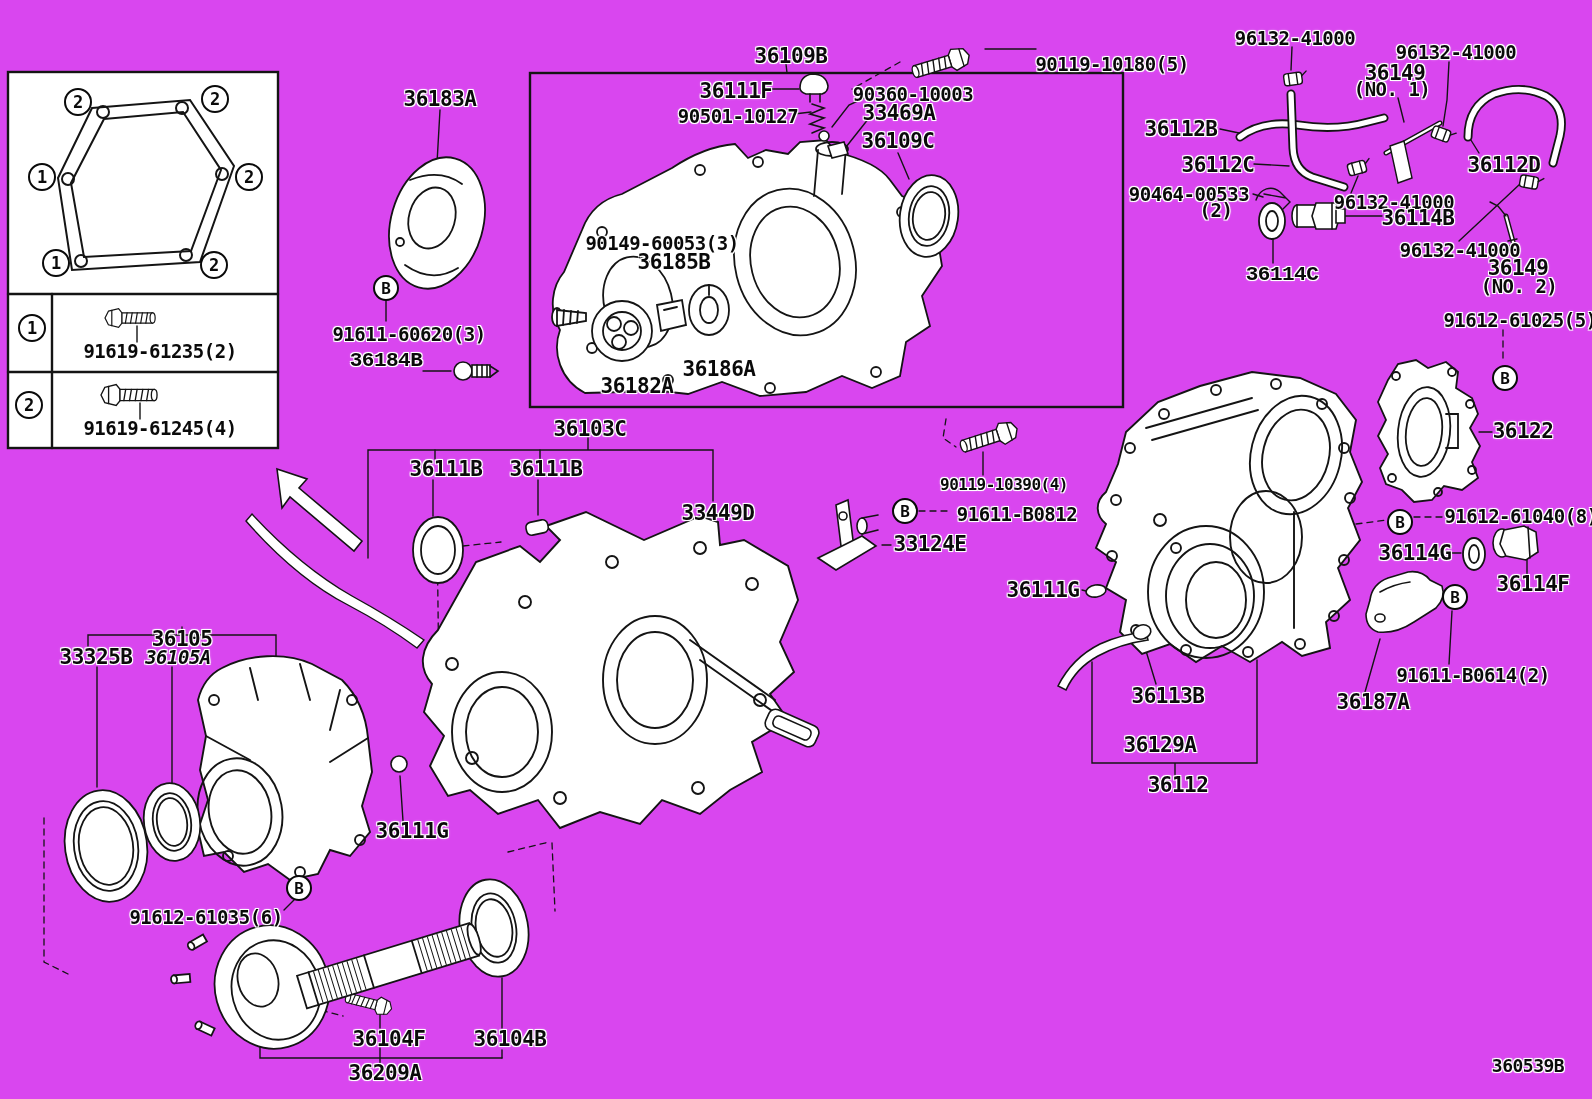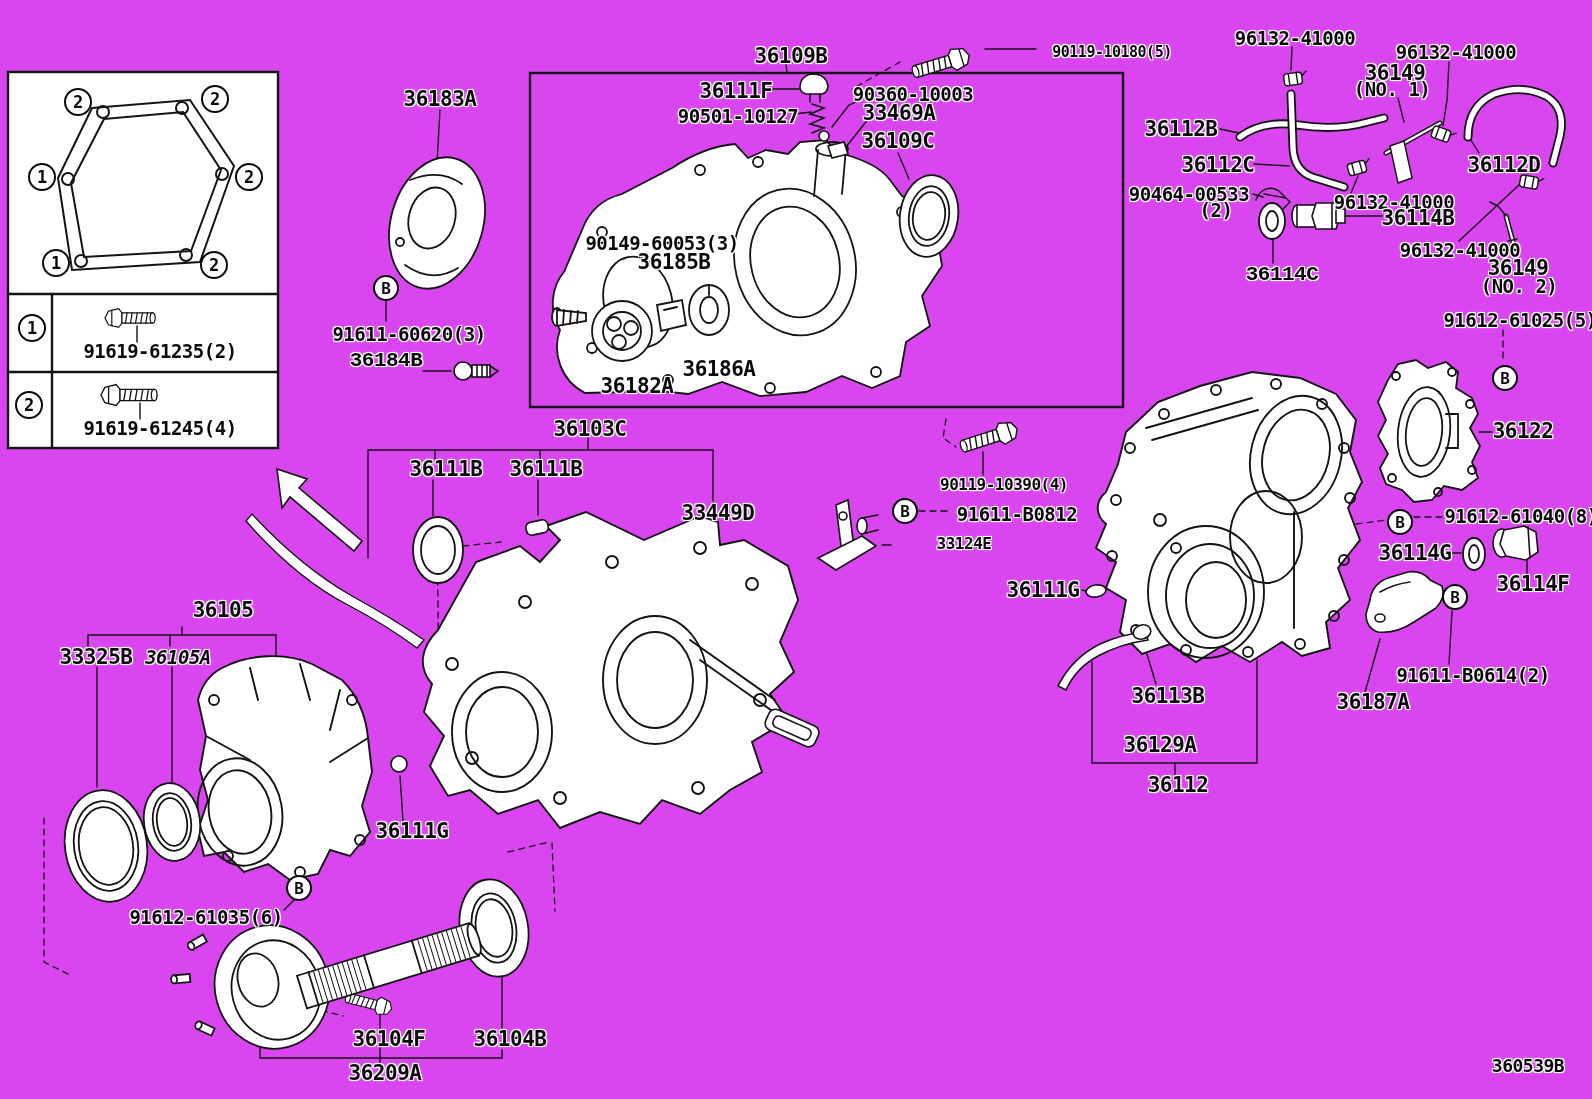--- a/index.html
+++ b/index.html
@@ -408,21 +408,21 @@
               <line x1="166" y1="-16" x2="166" y2="16"></line>
           <line x1="171" y1="-16" x2="171" y2="16"></line>
         </g>
       </g>
     </g>
   </g>
 </svg>
 
 <div id="labels-layer">
       <span class="part-label" style="left: 791px; top: 56px; font-size: 21px;">36109B</span>
-      <span class="part-label" style="left: 1112px; top: 52px; font-size: 15px;">90119-10180(5)</span>
+      <span class="part-label" style="left: 1112px; top: 64px; font-size: 19px;">90119-10180(5)</span>
       <span class="part-label" style="left: 1295px; top: 38px; font-size: 19px;">96132-41000</span>
       <span class="part-label" style="left: 1456px; top: 52px; font-size: 19px;">96132-41000</span>
       <span class="part-label" style="left: 1395px; top: 73px; font-size: 21px;">36149</span>
       <span class="part-label" style="left: 1392px; top: 89px; font-size: 19px;">(NO. 1)</span>
       <span class="part-label" style="left: 1181px; top: 129px; font-size: 21px;">36112B</span>
       <span class="part-label" style="left: 1218px; top: 165px; font-size: 21px;">36112C</span>
       <span class="part-label" style="left: 1483px; top: 165px; font-size: 21px; margin-left: 21px;">36112D</span>
       <span class="part-label" style="left: 1189px; top: 194px; font-size: 19px;">90464-00533</span>
       <span class="part-label" style="left: 1216px; top: 210px; font-size: 19px;">(2)</span>
       <span class="part-label" style="left: 1394px; top: 202px; font-size: 19px;">96132-41000</span>
@@ -442,33 +442,33 @@
       <span class="part-label" style="left: 662px; top: 243px; font-size: 19px;">90149-60053(3)</span>
       <span class="part-label" style="left: 674px; top: 262px; font-size: 21px;">36185B</span>
       <span class="part-label" style="left: 637px; top: 386px; font-size: 21px;">36182A</span>
       <span class="part-label" style="left: 719px; top: 369px; font-size: 21px;">36186A</span>
       <span class="part-label" style="left: 590px; top: 429px; font-size: 21px;">36103C</span>
       <span class="part-label" style="left: 446px; top: 469px; font-size: 21px;">36111B</span>
       <span class="part-label" style="left: 546px; top: 469px; font-size: 21px;">36111B</span>
       <span class="part-label" style="left: 718px; top: 513px; font-size: 21px;">33449D</span>
       <span class="part-label" style="left: 1004px; top: 485px; font-size: 16px;">90119-10390(4)</span>
       <span class="part-label" style="left: 1017px; top: 514px; font-size: 19px;">91611-B0812</span>
-      <span class="part-label" style="left: 964px; top: 544px; font-size: 16px;">33124E</span>
+      <span class="part-label" style="left: 930px; top: 544px; font-size: 21px;">33124E</span>
       <span class="part-label" style="left: 1043px; top: 590px; font-size: 21px;">36111G</span>
       <span class="part-label" style="left: 1520px; top: 320px; font-size: 19px;">91612-61025(5)</span>
       <span class="part-label" style="left: 1523px; top: 431px; font-size: 21px;">36122</span>
       <span class="part-label" style="left: 1521px; top: 516px; font-size: 19px;">91612-61040(8)</span>
       <span class="part-label" style="left: 1415px; top: 553px; font-size: 21px;">36114G</span>
       <span class="part-label" style="left: 1533px; top: 584px; font-size: 21px;">36114F</span>
       <span class="part-label" style="left: 1473px; top: 675px; font-size: 19px;">91611-B0614(2)</span>
       <span class="part-label" style="left: 1373px; top: 702px; font-size: 21px;">36187A</span>
       <span class="part-label" style="left: 1168px; top: 696px; font-size: 21px;">36113B</span>
       <span class="part-label" style="left: 1122px; top: 745px; font-size: 21px; margin-left: 38px;">36129A</span>
       <span class="part-label" style="left: 1178px; top: 785px; font-size: 21px;">36112</span>
-      <span class="part-label" style="left: 182px; top: 610px; font-size: 21px; margin-left: 41px;">36105</span>
+      <span class="part-label" style="left: 182px; top: 639px; font-size: 21px;">36105</span>
       <span class="part-label" style="left: 96px; top: 657px; font-size: 21px;">33325B</span>
       <span class="part-label" style="left: 178px; top: 657px; font-size: 19px; font-style: italic;">36105A</span>
       <span class="part-label" style="left: 412px; top: 831px; font-size: 21px;">36111G</span>
       <span class="part-label" style="left: 206px; top: 917px; font-size: 19px;">91612-61035(6)</span>
       <span class="part-label" style="left: 389px; top: 1039px; font-size: 21px;">36104F</span>
       <span class="part-label" style="left: 510px; top: 1039px; font-size: 21px;">36104B</span>
       <span class="part-label" style="left: 385px; top: 1073px; font-size: 21px;">36209A</span>
       <span class="part-label" style="left: 1528px; top: 1066px; font-size: 18px;">360539B</span>
       <div class="badge" style="left: 78px; top: 102px;">2</div>
       <div class="badge" style="left: 215px; top: 99px;">2</div>

